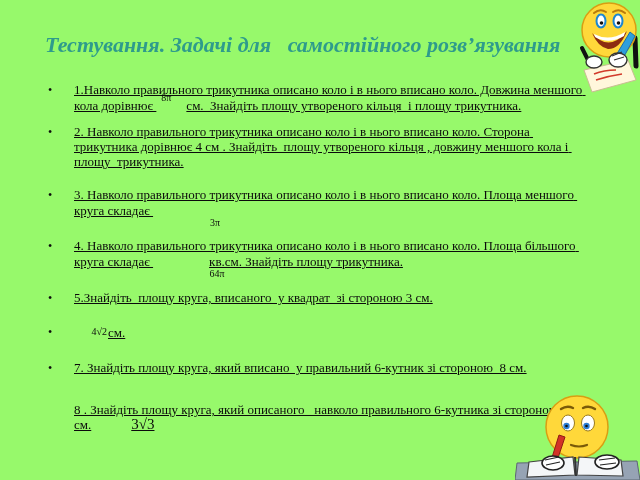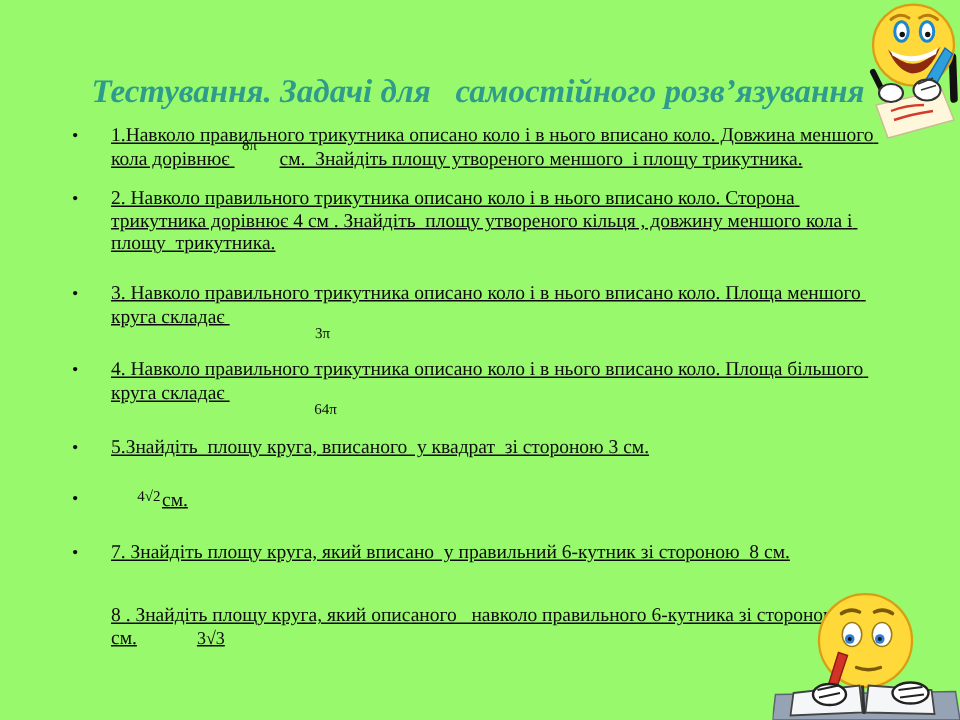--- a/index.html
+++ b/index.html
@@ -11,21 +11,21 @@
   .slide {
     position: relative;
     width: 640px; height: 480px;
     background: #97F96B;
     overflow: hidden;
   }
   .title {
     position: absolute;
     left: 45px; top: 32px;
     width: 545px;
-    margin: 16px;
+    margin: 0;
     font-size: 22px;
     font-style: italic;
     font-weight: bold;
     color: #2E9B8C;
     white-space: pre-wrap;
     line-height: 1.15;
   }
   .problems {
     position: absolute;
     left: 48px; top: 82px;
@@ -62,21 +62,21 @@
     text-align: center;
   }
   .formula {
     font-size: 10px;
     white-space: nowrap;
   }
   .slot .formula { position: absolute; }
   .formula.raised { left: 5px; bottom: 5px; }
   .formula.below  { left: 50%; transform: translateX(-50%); top: 13px; margin-left: 36px; }
   .formula.low    { right: 1px; bottom: -2px; }
-  .formula.inline { font-size: 12px; }
+  .formula.inline { font-size: 15px; }
   .spacer { display: inline-block; height: 1px; }
 
   .emoji-top {
     position: absolute;
     left: 572px; top: 0px;
     width: 70px; height: 95px;
   }
   .emoji-bottom {
     position: absolute;
     left: 515px; top: 383px;
@@ -86,36 +86,36 @@
 </head>
 <body>
 
 <div class="slide" style="background: rgb(151, 249, 107);">
 
   <h1 class="title" style="color: rgb(46, 155, 140);">Тестування. Задачі для   самостійного розв’язування</h1>
 
   <div class="problems">
   <div class="item">
     <span class="bullet">•</span>
-    <span class="txt"><span>1.Навколо правильного трикутника описано коло і в нього вписано коло. Довжина меншого кола дорівнює </span><span class="slot" style="width: 30px;"><span class="formula raised">8π</span></span><span>см.  Знайдіть площу утвореного меншого  і площу трикутника.</span></span>
+    <span class="txt"><span>1.Навколо правильного трикутника описано коло і в нього вписано коло. Довжина меншого кола дорівнює </span><span class="slot" style="width: 30px;"><span class="formula raised">8π</span></span><span>см.  Знайдіть площу утвореного кільця  і площу трикутника.</span></span>
   </div>
 
   <div class="item">
     <span class="bullet">•</span>
     <span class="txt"><span>2. Навколо правильного трикутника описано коло і в нього вписано коло. Сторона трикутника дорівнює 4 см . Знайдіть  площу утвореного кільця , довжину меншого кола і площу  трикутника.</span></span>
   </div>
 
   <div class="item">
     <span class="bullet">•</span>
     <span class="txt"><span>3. Навколо правильного трикутника описано коло і в нього вписано коло. Площа меншого круга складає </span><span class="slot" style="width: 52px;"><span class="formula below">3π</span></span></span>
   </div>
 
   <div class="item">
     <span class="bullet">•</span>
-    <span class="txt"><span>4. Навколо правильного трикутника описано коло і в нього вписано коло. Площа більшого круга складає </span><span class="slot" style="width: 56px;"><span class="formula below">64π</span></span></span>
+    <span class="txt"><span>4. Навколо правильного трикутника описано коло і в нього вписано коло. Площа більшого круга складає </span><span class="slot" style="width: 56px;"><span class="formula below">64π</span></span><span>кв.см. Знайдіть площу трикутника.</span></span>
   </div>
 
   <div class="item">
     <span class="bullet">•</span>
     <span class="txt"><span>5.Знайдіть  площу круга, вписаного  у квадрат  зі стороною 3 см.</span></span>
   </div>
 
   <div class="item">
     <span class="bullet">•</span>
     <span class="txt"><span class="slot" style="width: 34px;"><span class="formula low">4√2</span></span><span>см.</span></span>

